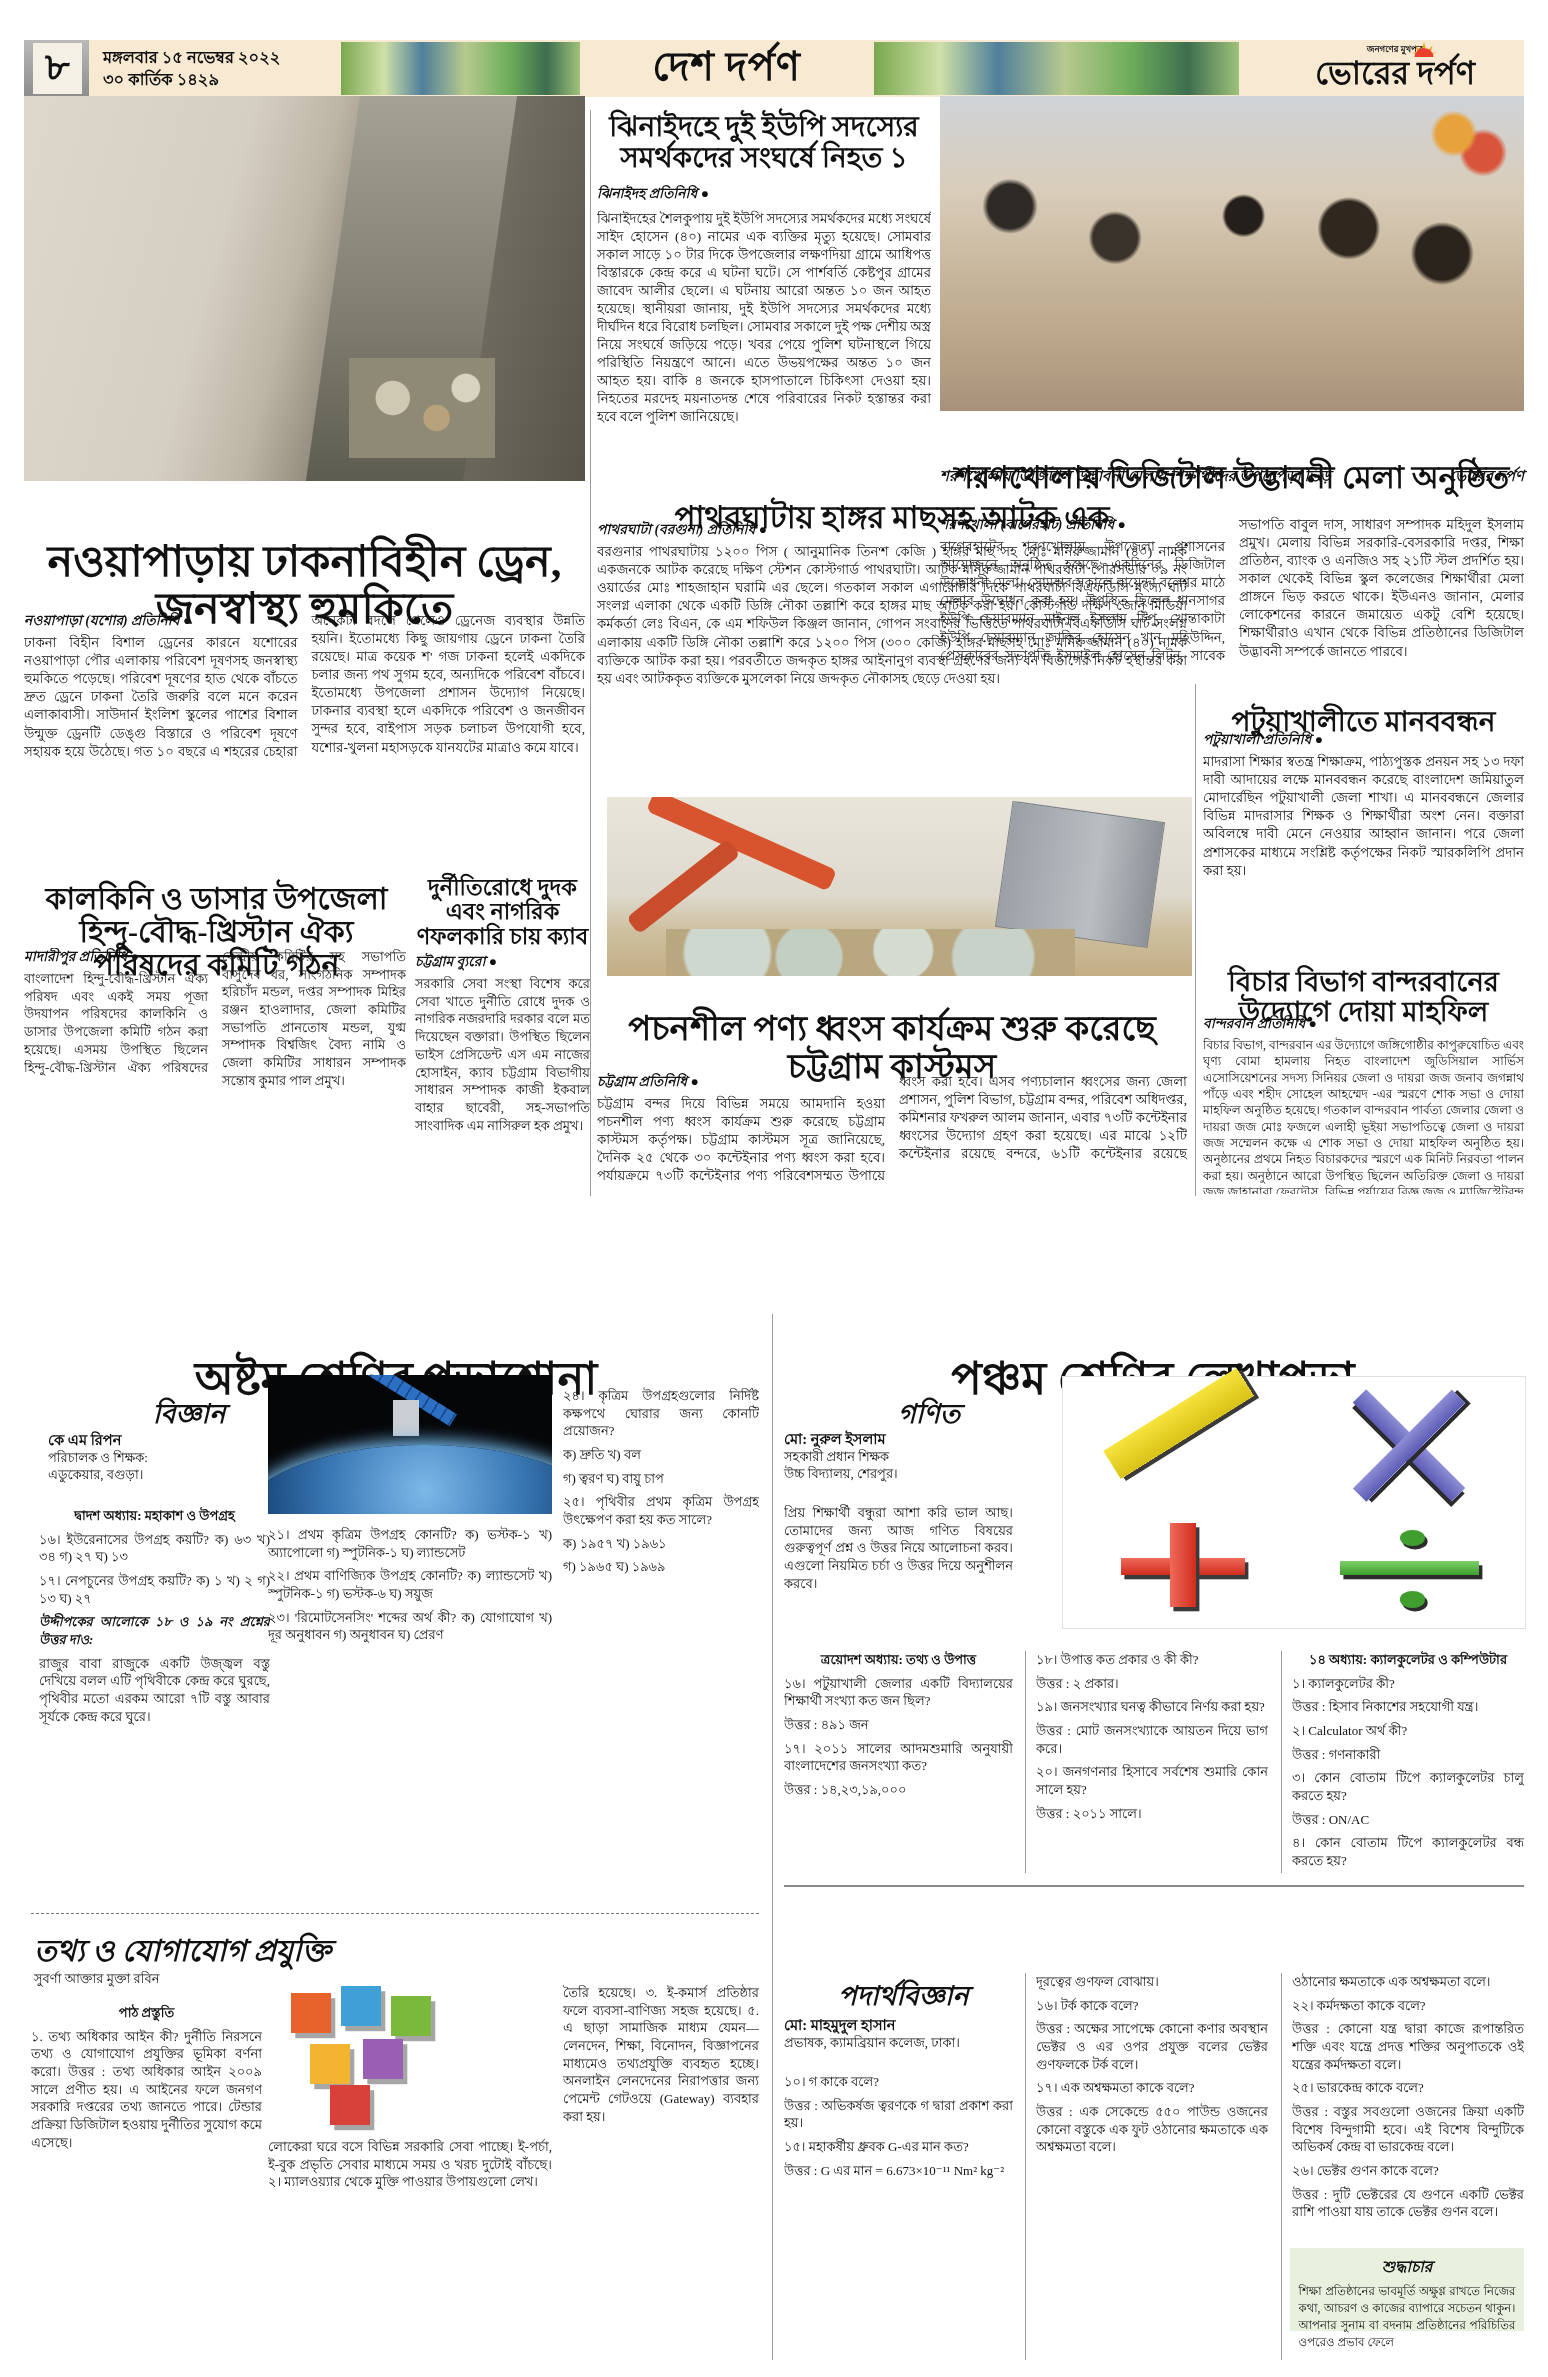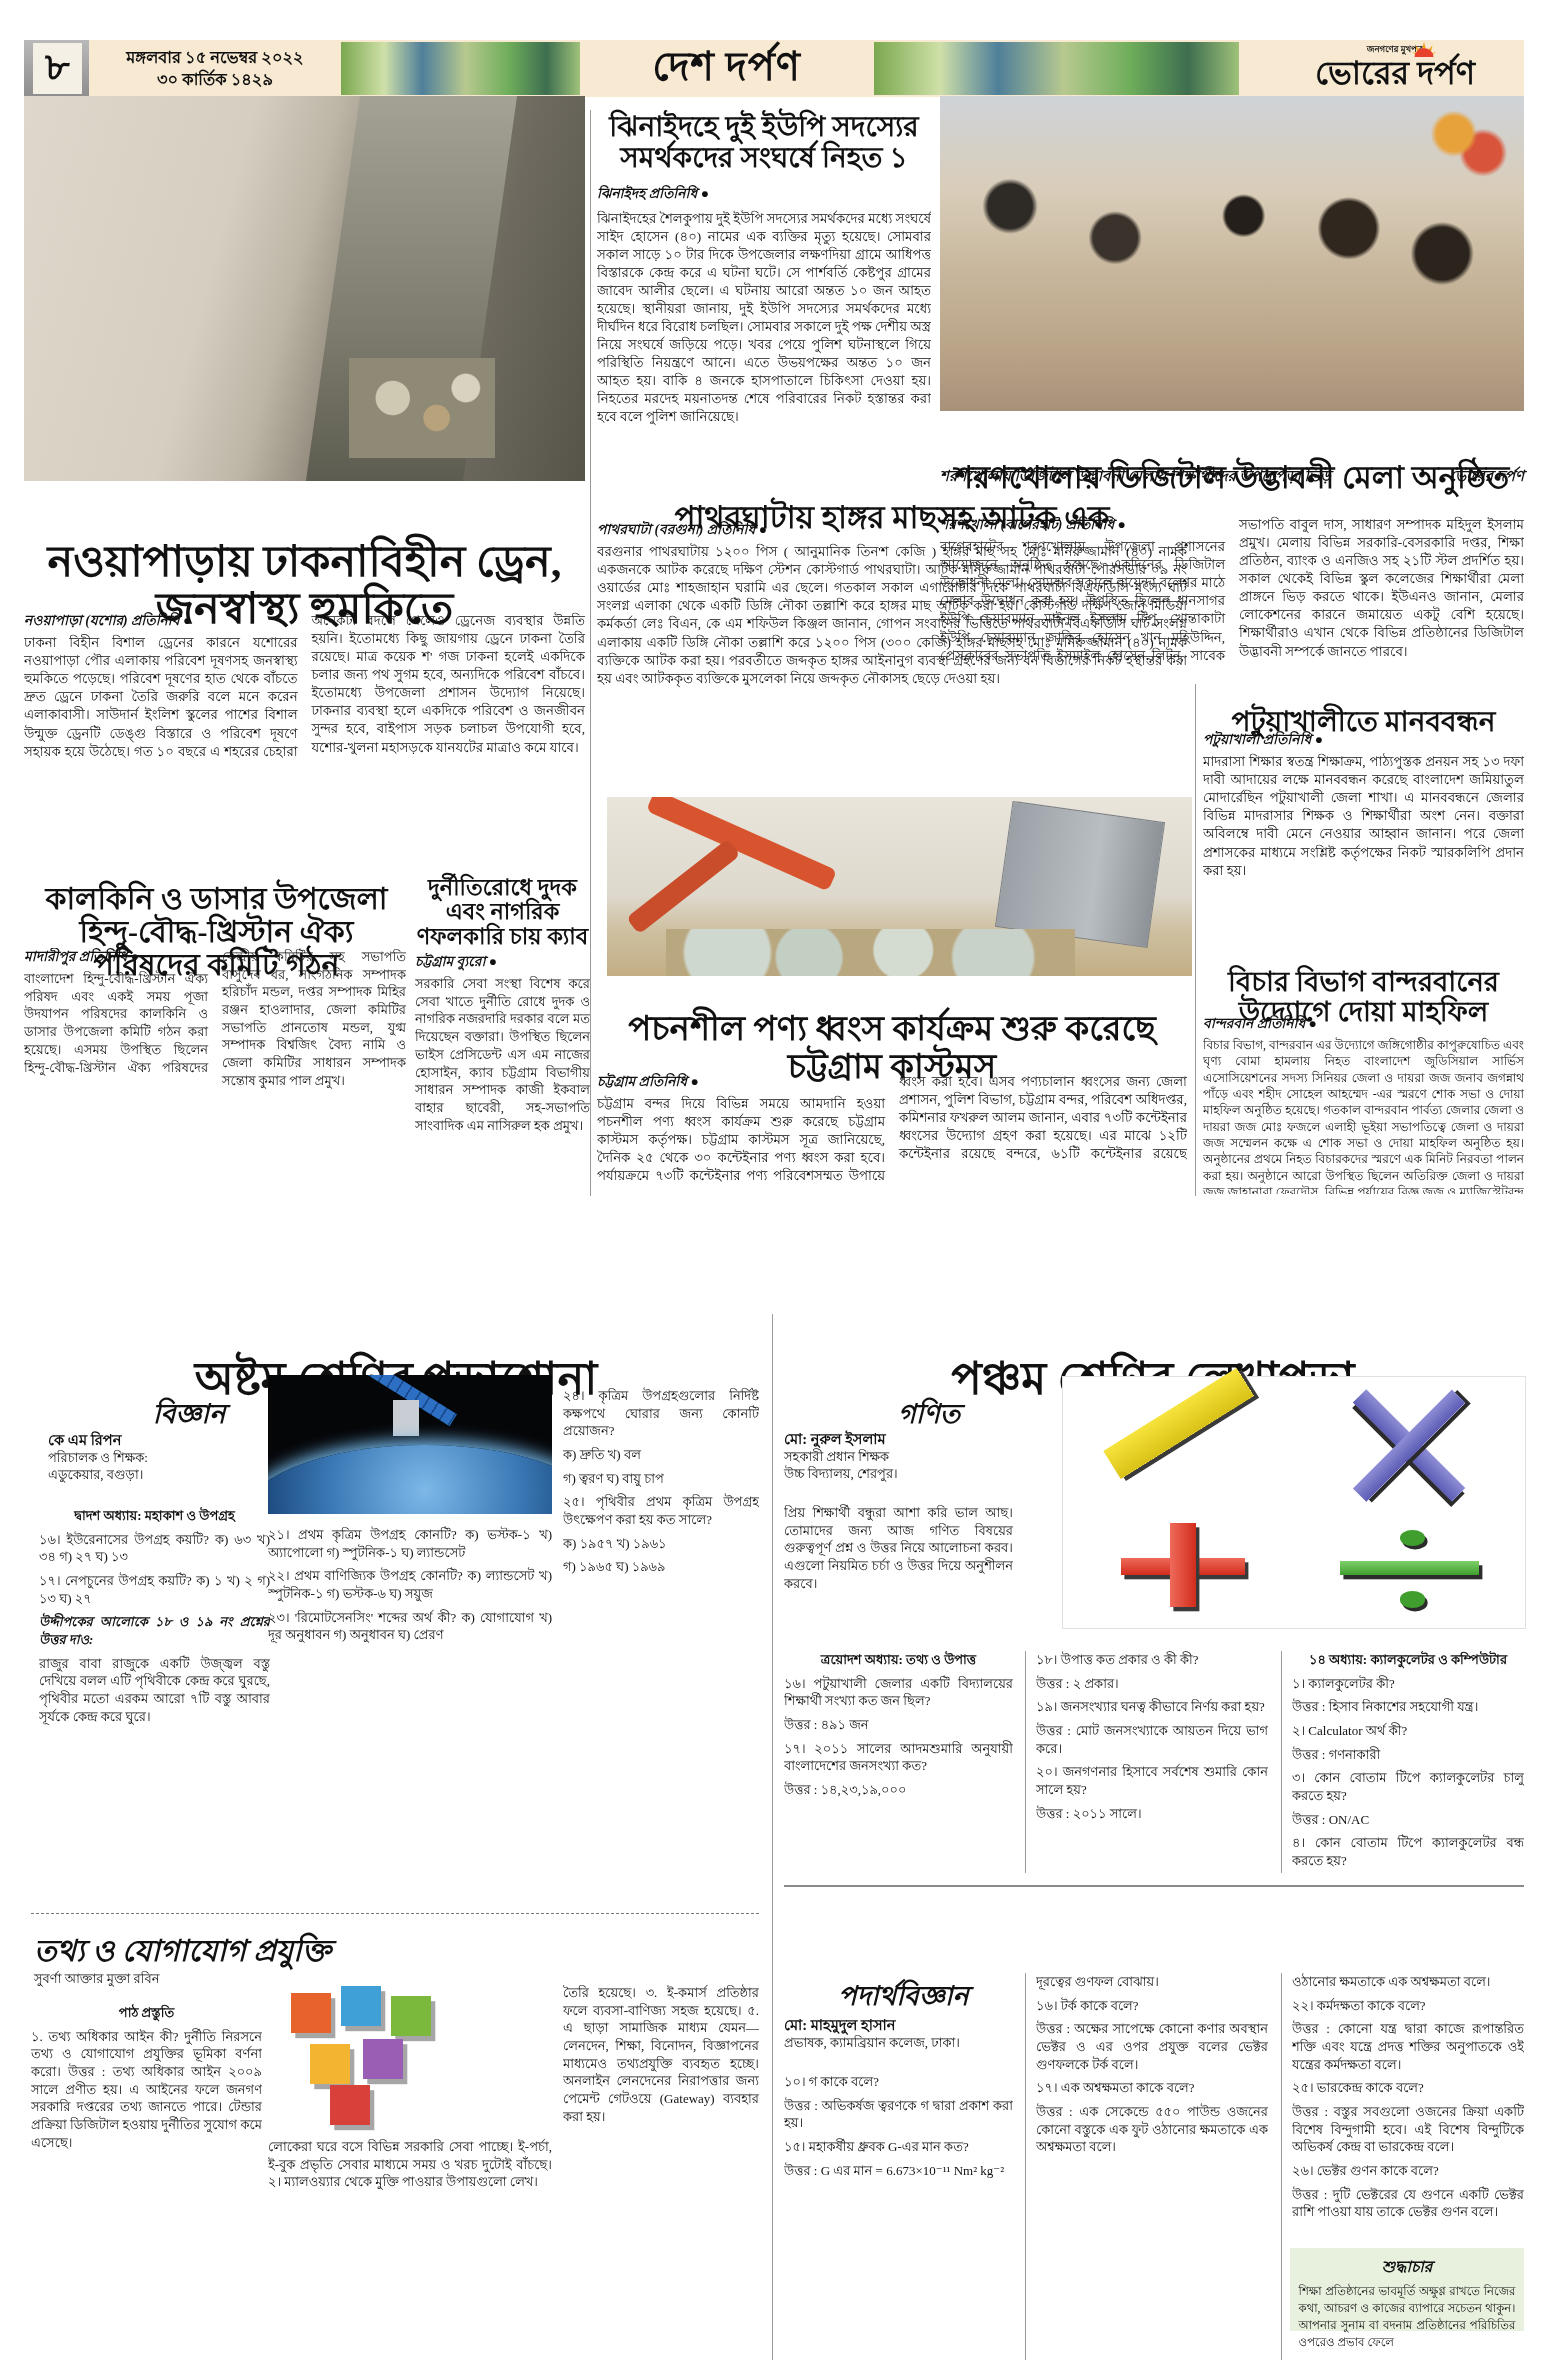--- a/index.html
+++ b/index.html
@@ -4,21 +4,21 @@
 <style>
   html,body{margin:0;padding:0;background:#e9e9e9;}
   .page{position:relative;width:1548px;height:2377px;background:#ffffff;margin:0 auto;
         font-family:"Liberation Serif","DejaVu Serif",serif;color:#111;overflow:hidden;}
   .abs{position:absolute;}
   
   .masthead{left:24px;top:40px;width:1500px;height:57px;background:#f8ead2;}
   .pgtab{left:0;top:0;width:65px;height:57px;background:linear-gradient(180deg,#b9b9b9,#8d8d8d);}
   .pgtab .card{position:absolute;left:8.6px;top:3.4px;right:6.9px;bottom:3.4px;background:#f4f0e6;
         display:flex;align-items:center;justify-content:center;font-size:38px;font-weight:bold;}
-  .dates{left:79px;top:6.9px;width:224px;font-size:16.3px;font-weight:bold;line-height:1.35;text-align:center;}
+  .dates{left:79px;top:6.9px;width:224px;font-size:16.3px;font-weight:bold;line-height:1.35;}
   .strip{top:1.7px;height:53px;background:
      linear-gradient(90deg,#7aa84f 0%,#cfe0a8 18%,#4f7f9a 34%,#b7c98f 52%,#6fae5b 70%,#3d6e4f 86%,#9fc27a 100%);}
   .strip1{left:317px;width:239px;}
   .strip2{left:850px;width:365px;}
   .mast-title{left:557px;top:0;width:291px;height:57px;display:flex;align-items:center;justify-content:center;
      font-size:40px;font-weight:bold;letter-spacing:0.9px;}
   .logo{left:1218px;top:0;width:306px;height:57px;text-align:center;}
   .logo .tag{font-size:8.6px;font-weight:bold;margin-top:2.6px;}
   .logo .name{font-size:32px;font-weight:bold;line-height:1.0;}
   .sun{position:absolute;left:169px;top:1.7px;width:26px;height:15.5px;}

